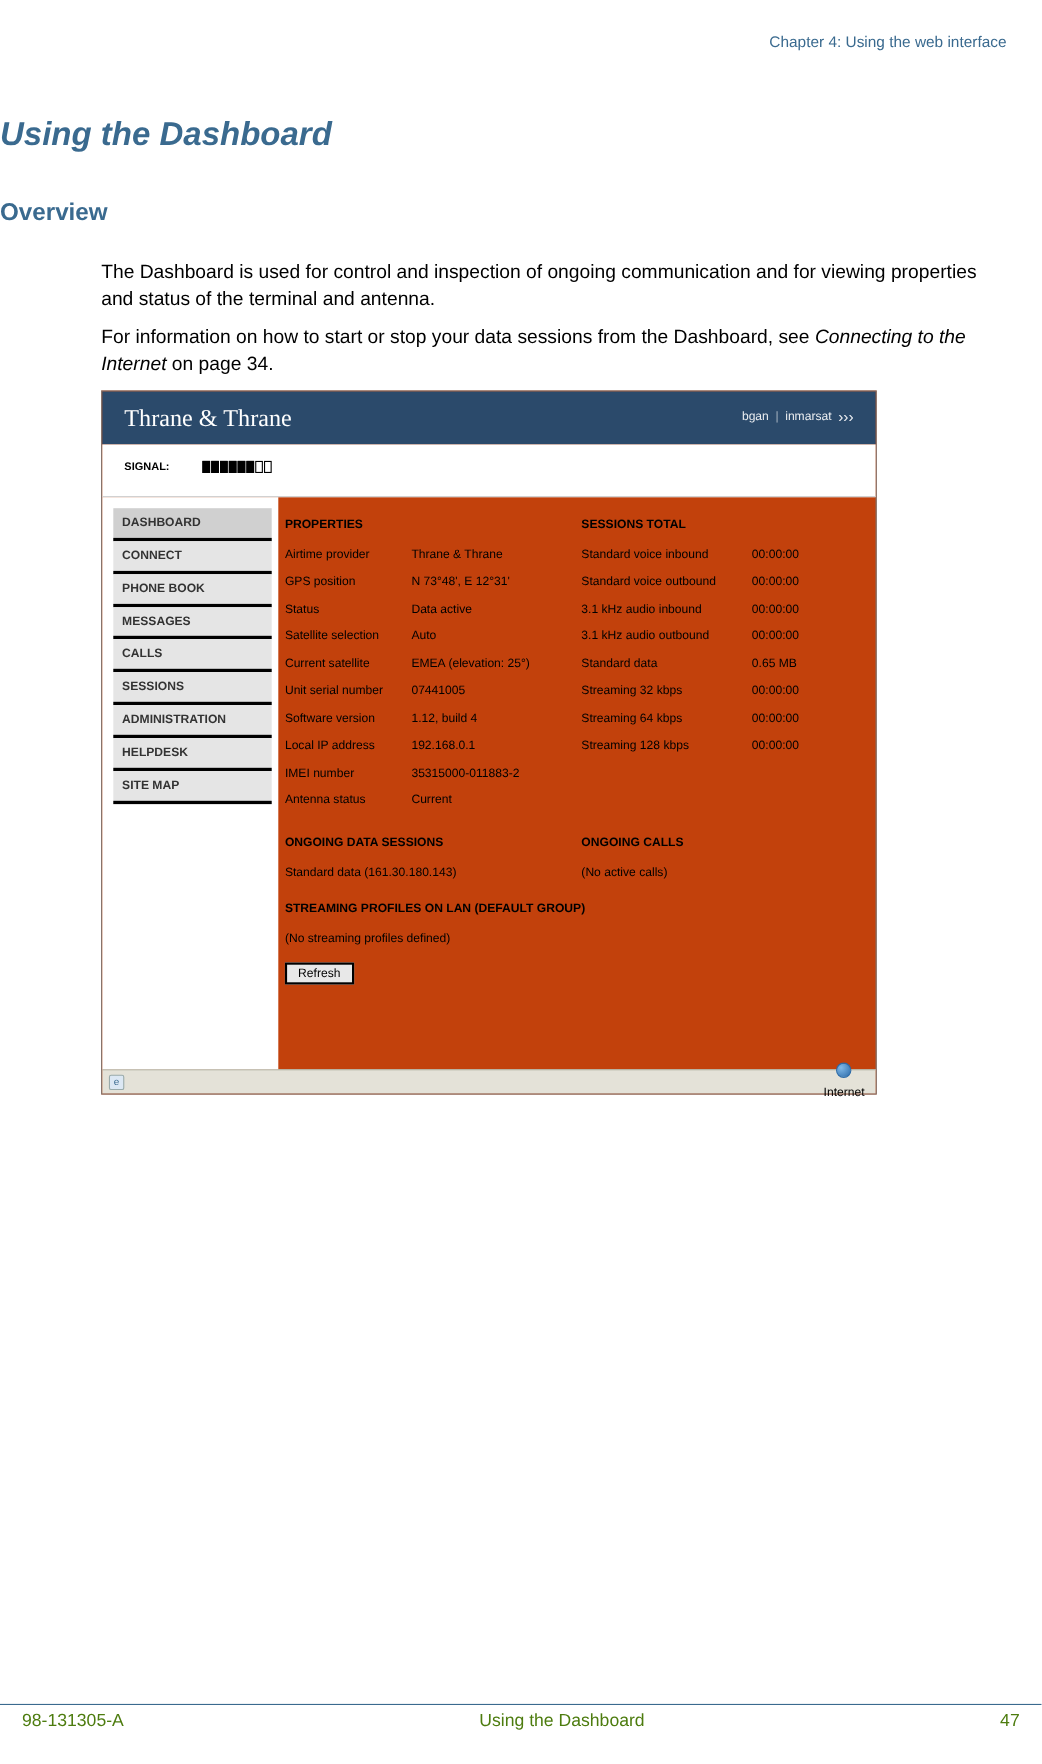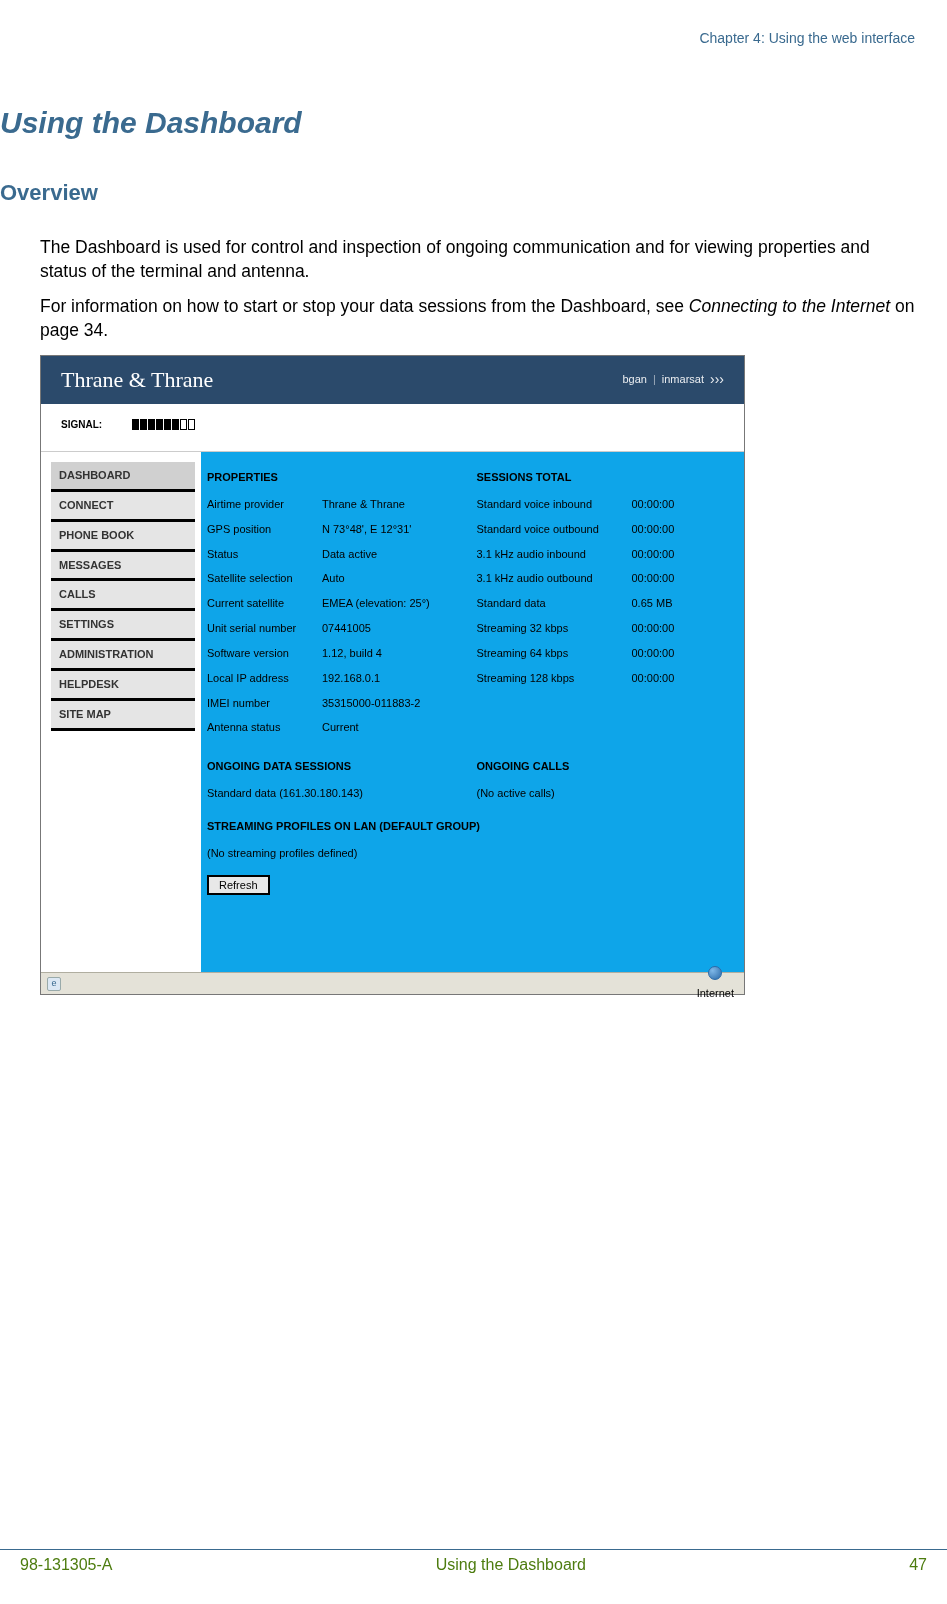--- a/index.html
+++ b/index.html
@@ -30,35 +30,35 @@
     font-family: "Trebuchet MS", Arial, sans-serif;
   }
   .h2 {
     color: #3a6a8f;
     font-weight: bold;
     font-size: 22px;
     margin-bottom: 30px;
     font-family: "Trebuchet MS", Arial, sans-serif;
   }
   .body-block {
-    padding-left: 40px;
+    padding-left: 92px;
     font-size: 17.5px;
     line-height: 1.35;
     font-family: "Trebuchet MS", Arial, sans-serif;
   }
   .body-block p { margin-bottom: 12px; }
   .body-block .ital { font-style: italic; }
   
   .shot {
     margin-top: 8px;
     width: 705px;
     border: 1px solid #777;
     font-family: Arial, sans-serif;
     font-size: 11px;
-    background: #0ea5e9;
+    background: #c2410c;
   }
   .brand-bar {
     background: #2b4a6b;
     color: #fff;
     display: flex;
     align-items: center;
     justify-content: space-between;
     padding: 10px 20px;
     height: 48px;
   }
@@ -214,21 +214,21 @@
           </span>
       </div>
 
       <div class="content-row">
         <div class="sidebar" id="sidebar">
             <a class="navitem active">DASHBOARD</a>
             <a class="navitem">CONNECT</a>
             <a class="navitem">PHONE BOOK</a>
             <a class="navitem">MESSAGES</a>
             <a class="navitem">CALLS</a>
-            <a class="navitem">SETTINGS</a>
+            <a class="navitem">SESSIONS</a>
             <a class="navitem">ADMINISTRATION</a>
             <a class="navitem">HELPDESK</a>
             <a class="navitem">SITE MAP</a>
           </div>
 
         <div class="main-area">
           <div class="cols2">
             <div class="col">
               <div class="sect-h">PROPERTIES</div>
               <div id="props">

